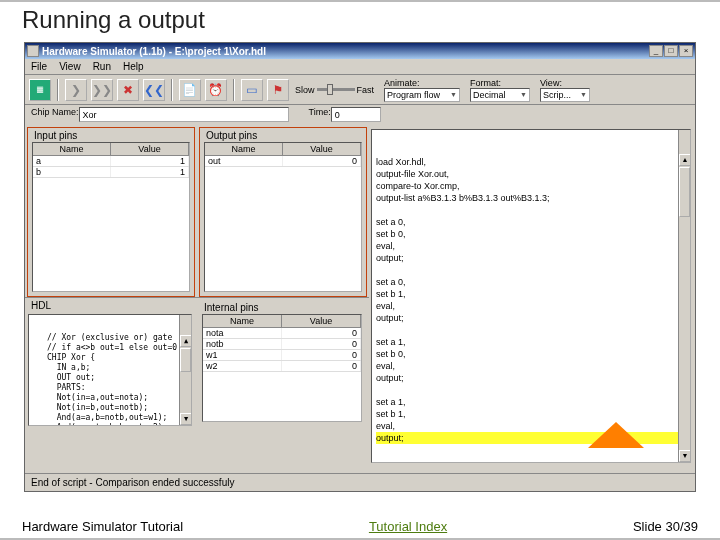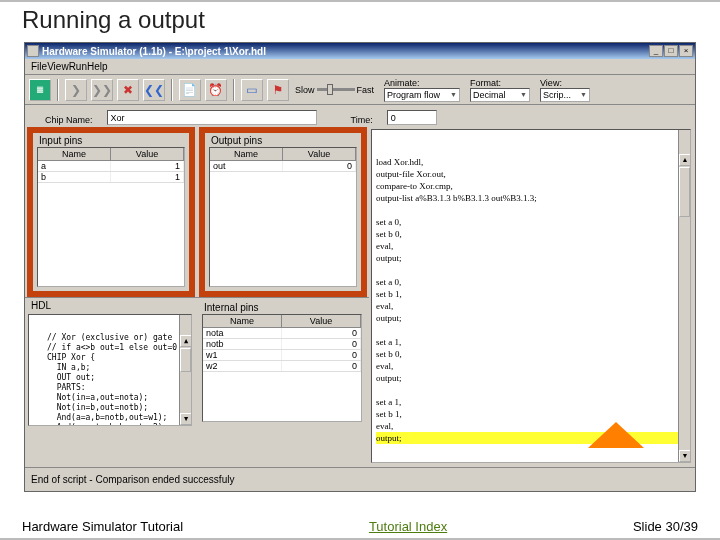--- a/index.html
+++ b/index.html
@@ -5,50 +5,50 @@
   * { box-sizing: border-box; margin: 0; padding: 0; }
   html, body { width: 720px; height: 540px; font-family: Arial, sans-serif; background: #fff; overflow: hidden; }
   .slide { position: relative; width: 720px; height: 540px; border-top: 2px solid #bbb; border-bottom: 2px solid #bbb; }
   .slide-title { font-size: 24px; padding: 4px 8px 6px 22px; color: #222; }
   .window { position: absolute; left: 24px; top: 40px; width: 672px; height: 450px; background: #d4d0c8; border: 1px solid #666; font-size: 9px; }
   .titlebar { display: flex; align-items: center; height: 16px; background: linear-gradient(#0a246a,#a6caf0); color: #fff; padding: 0 2px; font-size: 10px; }
   .titlebar .icon { width: 12px; height: 12px; background: #d4d0c8; margin-right: 3px; border: 1px solid #888; }
   .titlebar .title { flex: 1; font-weight: bold; }
   .winbtns { display: flex; gap: 1px; }
   .winbtn { width: 14px; height: 12px; background: #d4d0c8; border: 1px solid #888; font-size: 8px; text-align: center; line-height: 10px; color:#000; }
-  .menubar { display: flex; height: 16px; padding: 0 6px; align-items: center; background: #d4d0c8; border-bottom: 1px solid #888; font-size: 10px; }
+  .menubar { display: flex; gap: 12px; height: 16px; padding: 0 6px; align-items: center; background: #d4d0c8; border-bottom: 1px solid #888; font-size: 10px; }
   .toolbar { display: flex; align-items: center; height: 30px; padding: 0 4px; gap: 4px; border-bottom: 1px solid #888; }
   .tbtn { width: 22px; height: 22px; border: 1px outset #fff; background: #d4d0c8; display: flex; align-items: center; justify-content: center; font-size: 12px; }
   .tsep { width: 2px; height: 22px; border-left: 1px solid #888; border-right: 1px solid #fff; margin: 0 2px; }
   .slider { display: flex; align-items: center; gap: 2px; font-size: 9px; margin-left: 2px; }
   .slider-track { width: 38px; height: 3px; background: #888; position: relative; }
   .slider-thumb { position: absolute; left: 10px; top: -4px; width: 6px; height: 11px; background: #d4d0c8; border: 1px solid #666; }
   .ddgroup { display: flex; flex-direction: column; font-size: 9px; margin-left: 6px; }
   .dd { width: 76px; height: 14px; background: #fff; border: 1px inset #aaa; font-size: 9px; padding: 0 2px; display:flex; align-items:center; justify-content:space-between; }
   .dd .arrow { font-size: 7px; color:#555;}
-  .row2 { display: flex; align-items: flex-end; height: 22px; padding: 2px 20px; gap: 14px; }
+  .row2 { display: flex; align-items: flex-start; height: 22px; padding: 2px 6px; gap: 0; }
   .field { border: 1px inset #aaa; background: #fff; height: 15px; padding: 0 3px; display:flex; align-items:center; }
   .main { display: flex; height: 340px; }
   .leftcol { width: 344px; display:flex; flex-direction:column; }
   .rightcol { flex: 1; display:flex; flex-direction:column; }
   .pane-label { font-size: 10px; padding: 2px 6px 1px; }
   .pinset { display: flex; height: 170px; }
-  .pinpane { width: 170px; border: 6px solid #c2410c; margin: 0 2px; background:#d4d0c8; display:flex; flex-direction:column; }
+  .pinpane { width: 170px; border: 1px solid #c2410c; margin: 0 2px; background:#d4d0c8; display:flex; flex-direction:column; }
   .table { background:#fff; border: 1px inset #aaa; margin: 0 4px 4px; flex:1; overflow:hidden;}
   .thead { display:flex; background:#d4d0c8; border-bottom:1px solid #888; }
   .th { flex:1; border-right:1px solid #888; padding:1px 3px; font-size:9px; text-align:center;}
   .tr { display:flex; border-bottom:1px solid #ddd; }
   .td { flex:1; border-right:1px solid #eee; padding:0 3px; font-size:9px; }
   .td.r { text-align:right; }
   .hdlpane { height: 132px; border-top:1px solid #888; display:flex; overflow:hidden;}
   .hdltext { flex:1; background:#fff; border:1px inset #aaa; margin:2px 3px 3px; font-family: monospace; font-size:8px; padding:18px; white-space:pre; overflow:hidden; line-height:10px; position:relative;}
   .intpane { flex:1; margin:2px 3px 3px; display:flex; flex-direction:column;}
-  .script { background:#fff; border:1px inset #aaa; margin:2px 4px 4px 2px; flex:1; font-family: Liberation Serif, serif; font-size:9px; padding:2px 4px; white-space:pre; line-height:12px; position:relative; overflow:hidden;}
+  .script { background:#fff; border:1px inset #aaa; margin:2px 4px 4px 2px; flex:1; font-family: Liberation Sans, sans-serif; font-size:9px; padding:2px 4px; white-space:pre; line-height:12px; position:relative; overflow:hidden;}
   .highlight { background: #ffff33; display:block; }
-  .statusbar { position:absolute; left:0; right:0; bottom:0; height:24px; border-top:1px solid #888; display:flex; align-items:center; padding:0 6px; font-size:10px; background:#d4d0c8;}
+  .statusbar { position:absolute; left:0; right:0; bottom:0; height:18px; border-top:1px solid #888; display:flex; align-items:center; padding:0 6px; font-size:10px; background:#d4d0c8;}
   .callout { position:absolute; right:40px; bottom:44px; width:78px; }
   .arrowup { width:0; height:0; border-left:28px solid transparent; border-right:28px solid transparent; border-bottom:26px solid #ff7f00; margin:0 auto -1px; }
   .arrowbody { width:56px; height:60px; margin:0 auto; background:#ff7f00; border:1px solid #000; border-top:none; display:flex; align-items:center; justify-content:center; text-align:center; font-size:12px; line-height:14px; padding:2px;}
   .footer { position:absolute; left:0; right:0; bottom:4px; display:flex; justify-content:space-between; padding:0 22px; font-size:13px; }
   .footer .link { color:#4d7c0f; text-decoration:underline; }
   .scrollbar { position:absolute; right:0; top:0; bottom:0; width:12px; background:#d4d0c8; border-left:1px solid #888; }
   .sb-btn { width:12px; height:12px; background:#d4d0c8; border:1px outset #fff; font-size:7px; text-align:center; line-height:10px;}
   .sb-thumb { height:24px; background:#d4d0c8; border:1px outset #fff; margin:1px 0;}
 </style>
 </head>

